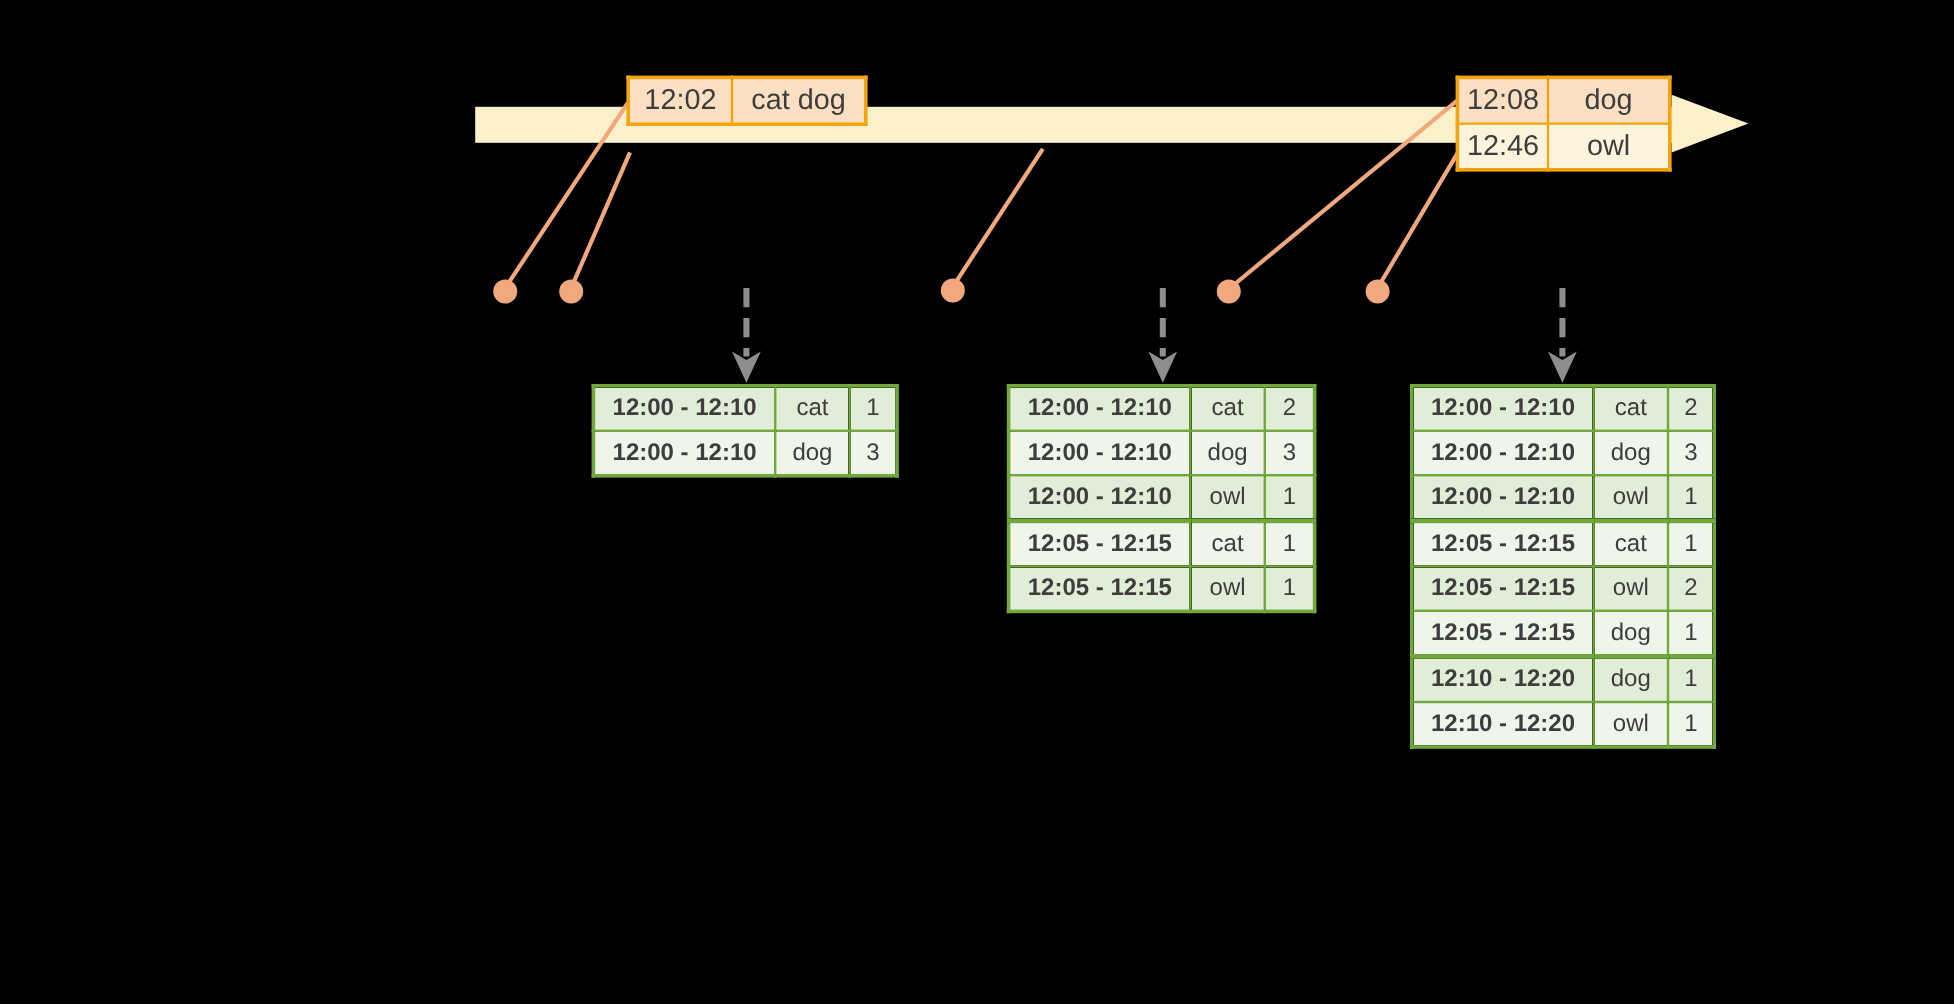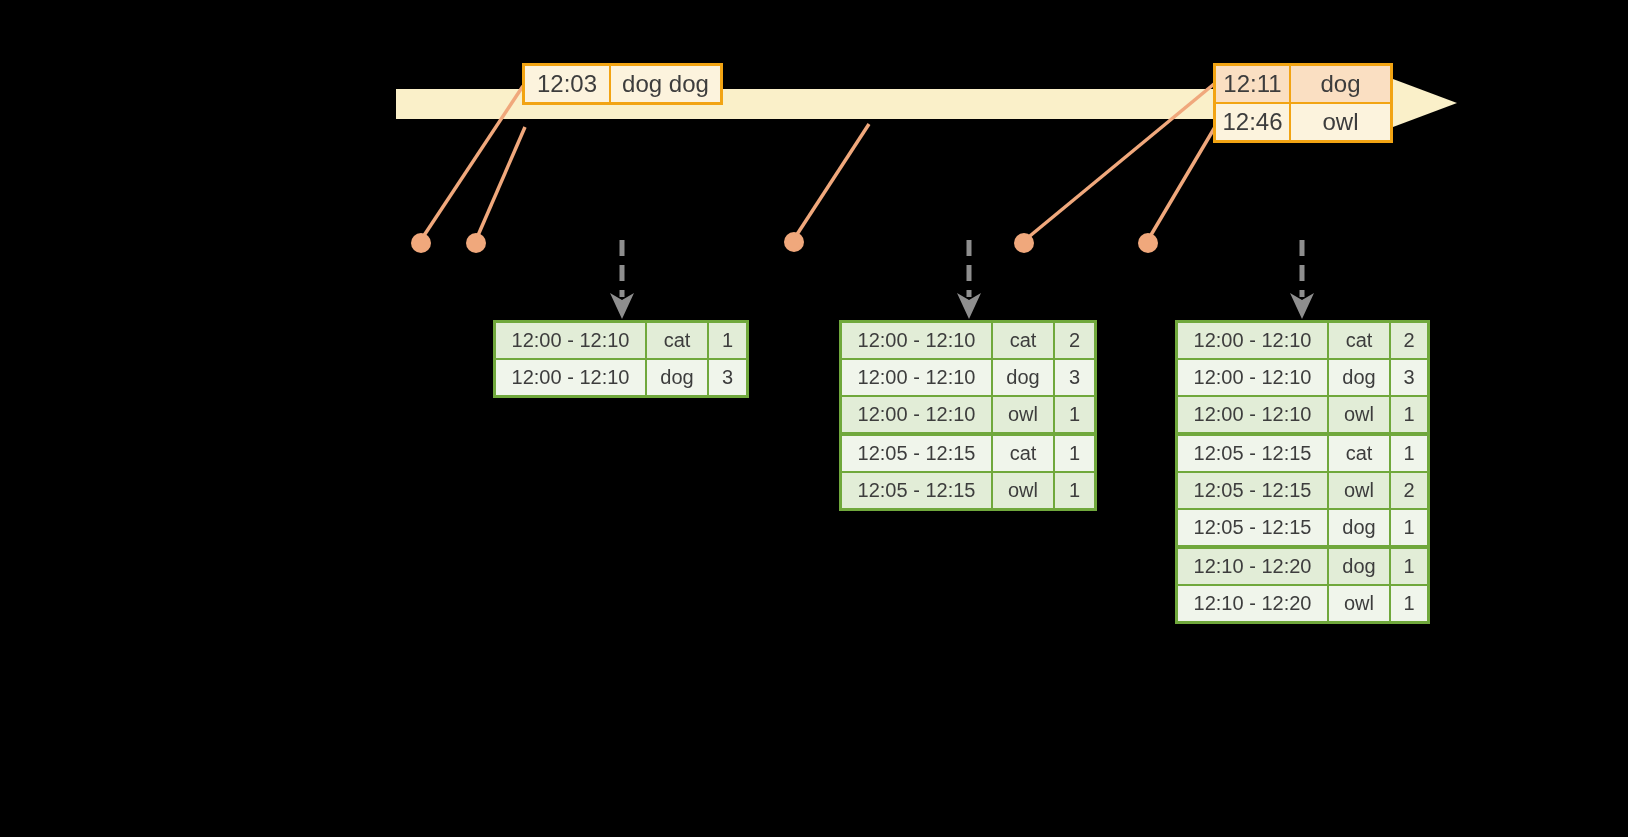--- a/index.html
+++ b/index.html
@@ -38,21 +38,21 @@
   .result-table td{
     border:2px solid #70A83C;text-align:center;vertical-align:middle;
     height:35px;padding:0;overflow:hidden;white-space:nowrap;
   }
   .result-table tr.group-start td{border-top:4.5px solid #70A83C;}
   .result-table tr.row-a td{background:#E2EDD7;}
   .result-table tr.row-b td{background:#F0F5EB;}
   .rt1{left:493px;top:320px;width:256px;}
   .rt2{left:839px;top:320px;width:258px;}
   .rt3{left:1175px;top:320px;width:255px;}
-  .result-table td:nth-child(1){width:149px;}
+  .result-table td:nth-child(1){width:149px;font-weight:bold;}
   .result-table td:nth-child(2){width:60px;}
 </style>
 </head>
 <body>
 
 <div class="stage">
 
   <svg class="overlay" viewBox="0 0 1628 837">
 
     <rect x="396" y="89" width="999" height="30" fill="#FAF0C9"></rect>
@@ -80,32 +80,32 @@
     </g>
     <g>
       <line x1="1302" y1="240" x2="1302" y2="297" stroke="#8E8E8E" stroke-width="5" stroke-dasharray="16 9"></line>
       <polygon points="1290,293 1302,300 1314,293 1302,319" fill="#8E8E8E"></polygon>
     </g>
   </svg>
 
   <div class="event-table et1">
     <table>
         <tbody>
-          <tr class="row-b">
-            <td>12:03</td>
-            <td>dog dog</td>
+          <tr class="row-a">
+            <td>12:02</td>
+            <td>cat dog</td>
           </tr>
         </tbody>
       </table>
   </div>
   <div class="event-table et3">
     <table>
         <tbody>
           <tr class="row-a">
-            <td>12:11</td>
+            <td>12:08</td>
             <td>dog</td>
           </tr>
           <tr class="row-b">
             <td>12:46</td>
             <td>owl</td>
           </tr>
         </tbody>
       </table>
   </div>
 

